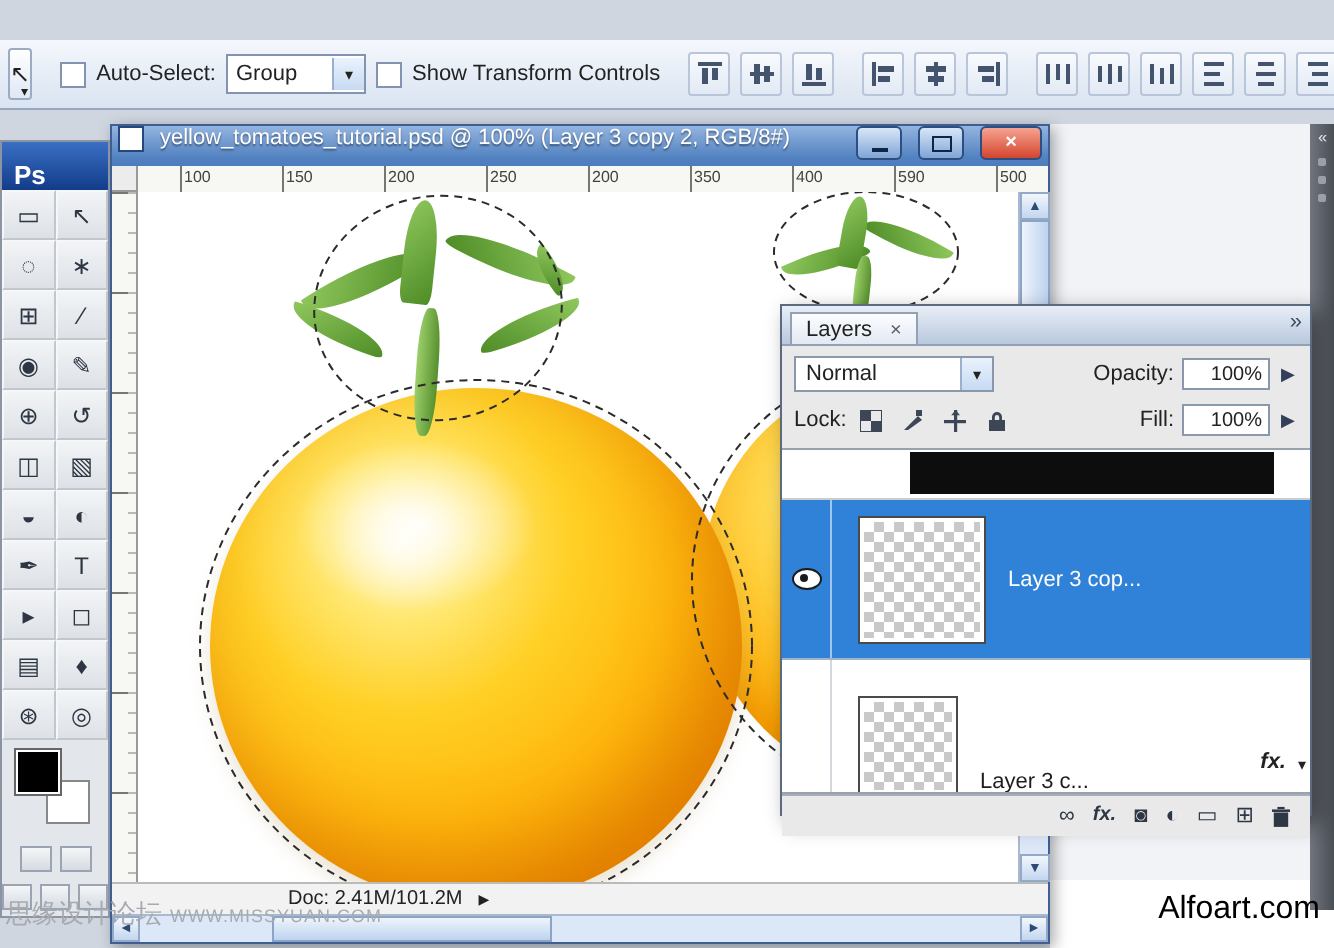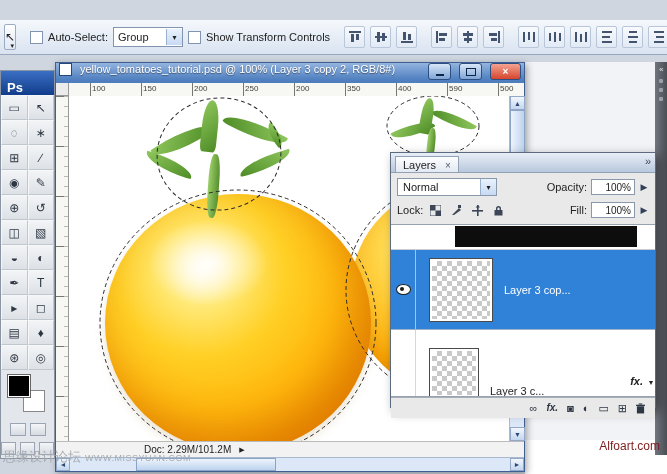--- a/index.html
+++ b/index.html
@@ -104,21 +104,21 @@
   .lp-bottom{height:20px;display:flex;align-items:center;justify-content:flex-end;gap:9px;padding:0 10px;border-top:1px solid #a7aeb8;background:#e9e9e9}
   .lp-ic{font-size:11px;color:#2e3744;line-height:1;display:flex;align-items:center}
   .lp-ic.fx{font-style:italic;font-weight:bold;font-size:10px}
   
   .right-bg{position:absolute;left:525px;top:62px;right:0;bottom:0;background:#f1f3f6;z-index:1}
   .br-white{position:absolute;left:525px;top:440px;right:0;bottom:0;background:#fff;z-index:2}
   .dock{position:absolute;right:0;top:62px;width:12px;height:393px;background:linear-gradient(90deg,#70757e,#4a4e55);z-index:25;display:flex;flex-direction:column;align-items:center;padding-top:3px;box-sizing:border-box;color:#e8e8e8;font-size:8px;gap:5px}
   .dock .dot{width:4px;height:4px;background:#9aa0a8;border-radius:1px}
   .watermark{position:absolute;left:3px;bottom:8px;z-index:40;color:#a7abb1;font-size:13px;display:flex;align-items:baseline;gap:4px}
   .watermark .url{font-size:9px;letter-spacing:.5px}
-  .credit{position:absolute;right:7px;bottom:21px;z-index:40;color:#7f1d1d;font-size:12px}
+  .credit{position:absolute;right:7px;bottom:10px;z-index:40;color:#000000;font-size:16px}
 </style>
 </head>
 <body>
 
 <div id="app">
 
 
   <div class="optionsbar">
     <div class="tool-preset">
       <span>↖</span>
@@ -329,21 +329,21 @@
       </svg>
     </div>
 
     <div class="vscroll">
       <div class="sc-btn">▲</div>
       <div class="v-thumb"></div>
       <div class="sc-btn" style="position:absolute;bottom:0">▼</div>
     </div>
 
     <div class="status">
-      <span>Doc: 2.29M/101.2M</span>
+      <span>Doc: 2.41M/101.2M</span>
       <span style="font-size:7px">▶</span>
     </div>
     <div class="hscroll">
       <div class="sc-btn" style="left:0">◄</div>
       <div class="h-thumb"></div>
       <div class="sc-btn" style="right:0">►</div>
     </div>
   </div>
 
   <div class="layers-panel">

